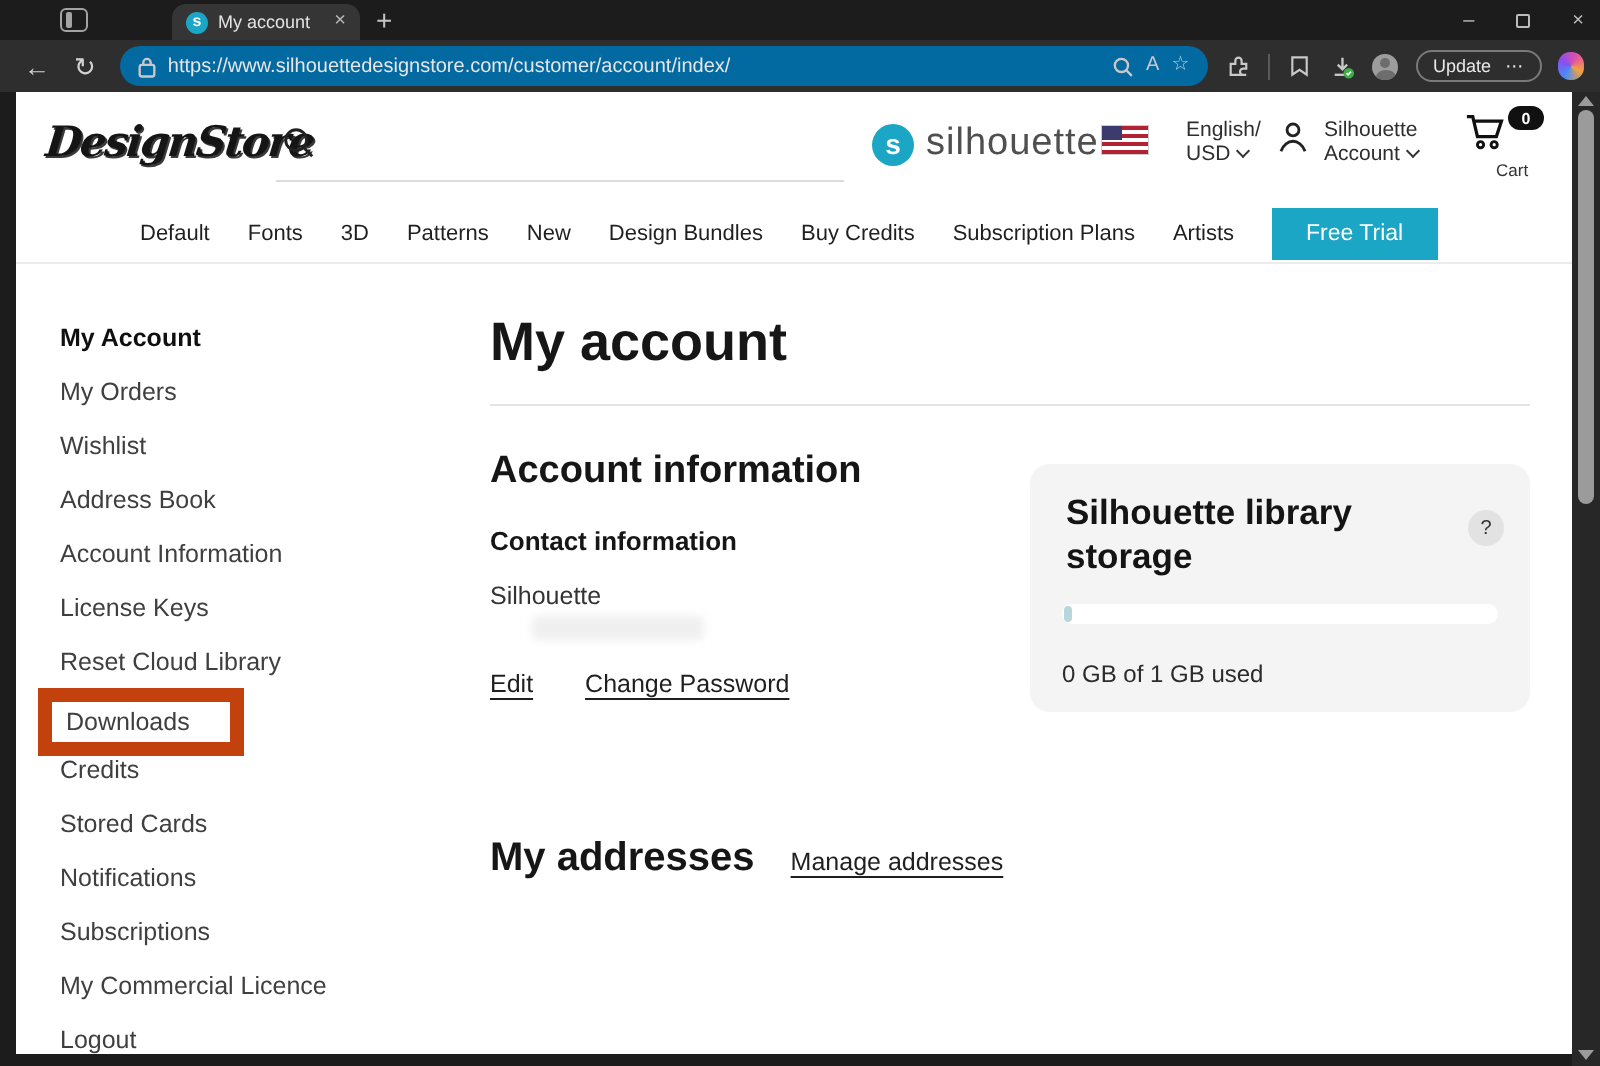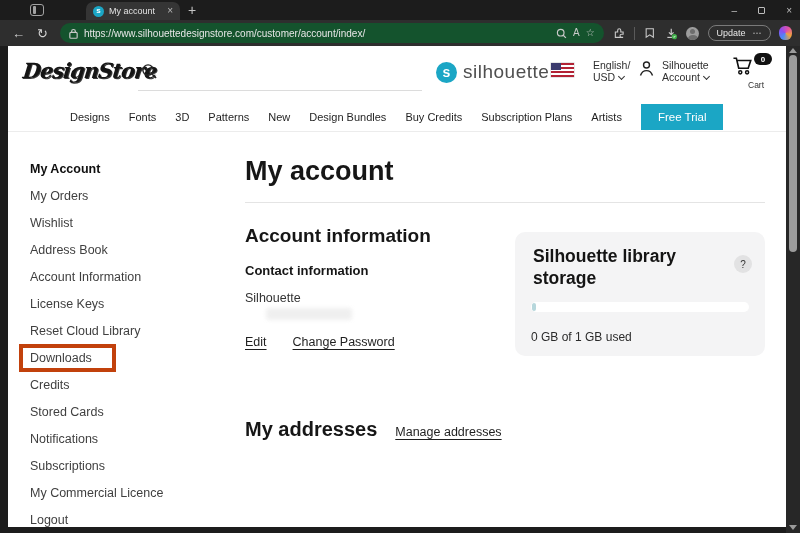--- a/index.html
+++ b/index.html
@@ -14,21 +14,21 @@
   .tab{position:absolute;left:86px;top:2px;width:94px;height:18px;background:#353535;border-radius:7px 7px 0 0;display:flex;align-items:center;padding:0 7px;gap:5px}
   .favicon{width:11px;height:11px;border-radius:50%;background:#1ba6c5;color:#fff;font-size:8px;font-weight:bold;display:flex;align-items:center;justify-content:center;line-height:1}
   .tab-title{color:#e3e3e3;font-size:9px;white-space:nowrap;overflow:hidden;flex:1}
   .tab-close{color:#b9b9b9;font-size:10px;line-height:1;cursor:default}
   .newtab{position:absolute;left:188px;top:1px;color:#c4c4c4;font-size:14px;line-height:18px}
   .win-controls{position:absolute;right:8px;top:0;height:20px;display:flex;align-items:center;gap:21px;color:#bdbdbd;font-size:10px}
   .restore-box{width:7px;height:7px;border:1px solid #bdbdbd;border-radius:1px}
 
   .toolbar{position:absolute;top:20px;left:0;width:800px;height:26px;background:#2e2e2e;display:flex;align-items:center}
   .nav-btn{color:#d2d2d2;font-size:13px;line-height:1;margin-left:12px}
-  .urlbar{margin-left:12px;width:566px;height:20px;background:#14532d;border-radius:10px;display:flex;align-items:center;padding:0 9px;gap:6px}
+  .urlbar{margin-left:12px;width:566px;height:20px;background:#0369a1;border-radius:10px;display:flex;align-items:center;padding:0 9px;gap:6px}
   .url-text{color:#e6e6e6;font-size:10px;white-space:nowrap;overflow:hidden;flex:1}
   .pill-icon{color:#c9c9c9;font-size:10px;line-height:1}
   .tb-icon{margin-left:9px;color:#c9c9c9}
   .tb-sep{width:1px;height:13px;background:#5a5a5a;margin-left:9px}
   .avatar{width:13px;height:13px;border-radius:50%;background:#9d9d9d;margin-left:9px;position:relative;overflow:hidden}
   .avatar::before{content:"";position:absolute;left:4px;top:2px;width:5px;height:5px;border-radius:50%;background:#6d6d6d}
   .avatar::after{content:"";position:absolute;left:1.5px;top:8px;width:10px;height:7px;border-radius:50%;background:#6d6d6d}
   .update-pill{margin-left:9px;height:16px;border:1px solid #7a7a7a;border-radius:9px;display:flex;align-items:center;gap:7px;padding:0 8px;color:#e8e8e8;font-size:9px}
   .copilot{width:14px;height:14px;border-radius:45%;margin:0 8px 0 8px;background:conic-gradient(from 210deg,#4a8cf7,#8a4df0,#e051a8,#f2a33c,#4a8cf7)}
 
@@ -64,21 +64,21 @@
   .cart-label{position:absolute;left:16px;top:24px;font-size:8.5px;color:#333}
 
   .site-nav{position:absolute;left:62px;top:57px;height:28px;display:flex;align-items:center;gap:19px;font-size:11px;color:#1f1f1f;white-space:nowrap}
   .nav-item{cursor:default}
   .nav-cta{background:#1ba6c5;color:#fff;font-size:11.5px;padding:7px 17px;border:none;cursor:default}
   .nav-line{position:absolute;left:0;top:85px;width:778px;border-top:1px solid #ececec}
 
   .sidebar{position:absolute;left:22px;top:116px;width:200px}
   .side-item{position:absolute;left:0;font-size:12.5px;color:#3f3f3f;white-space:nowrap;cursor:default}
   .side-item.bold{font-weight:bold;color:#0f0f0f}
-  .side-item.hl{border:4px solid #c2410c;padding:3px 20px 3px 7px;margin:-7px 0 12px -11px}
+  .side-item.hl{border:7px solid #c2410c;padding:3px 20px 3px 7px;margin:-7px 0 12px -11px}
 
   .page-title{position:absolute;left:237px;top:110px;font-size:27px;font-weight:bold;color:#161616}
   .rule{position:absolute;left:237px;top:156px;width:520px;border-top:1px solid #e4e4e4}
   .sec-h{position:absolute;left:237px;top:179px;font-size:19px;font-weight:bold;color:#161616}
   .contact-h{position:absolute;left:237px;top:217px;font-size:13px;font-weight:bold;color:#161616}
   .contact-name{position:absolute;left:237px;top:245px;font-size:12.5px;color:#333}
   .redacted{position:absolute;left:258px;top:262px;width:86px;height:12px;background:#e7e7e7;border-radius:3px;filter:blur(2px);opacity:.65}
   .links-row{position:absolute;left:237px;top:289px;display:flex;gap:26px;font-size:12.5px;color:#1f1f1f}
   .u-link{text-decoration:underline;text-underline-offset:3px;cursor:default}
 
@@ -186,21 +186,21 @@
     <svg width="22" height="20" viewBox="0 0 24 22">
         <path d="M1.5 2.5h3.2l2.6 11h10.4l2.8-8.5H6" fill="none" stroke="#111" stroke-width="1.8"></path>
         <circle cx="9" cy="18" r="1.7" fill="none" stroke="#111" stroke-width="1.6"></circle>
         <circle cx="16.5" cy="18" r="1.7" fill="none" stroke="#111" stroke-width="1.6"></circle>
       </svg>
     <span class="cart-badge">0</span>
     <span class="cart-label">Cart</span>
   </div>
 
   <div class="site-nav" id="nav-items">
-      <span class="nav-item">Designs</span>
+      <span class="nav-item">Default</span>
       <span class="nav-item">Fonts</span>
       <span class="nav-item">3D</span>
       <span class="nav-item">Patterns</span>
       <span class="nav-item">New</span>
       <span class="nav-item">Design Bundles</span>
       <span class="nav-item">Buy Credits</span>
       <span class="nav-item">Subscription Plans</span>
       <span class="nav-item">Artists</span>
       <button class="nav-cta">Free Trial</button>
     </div>

